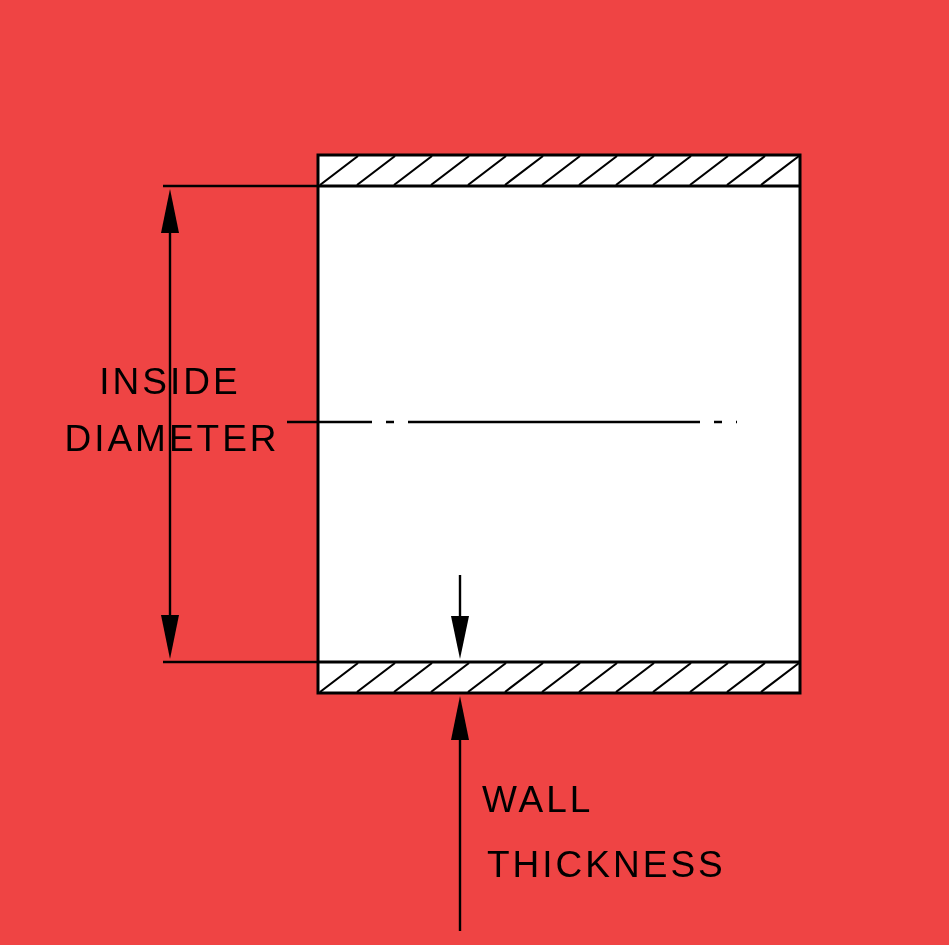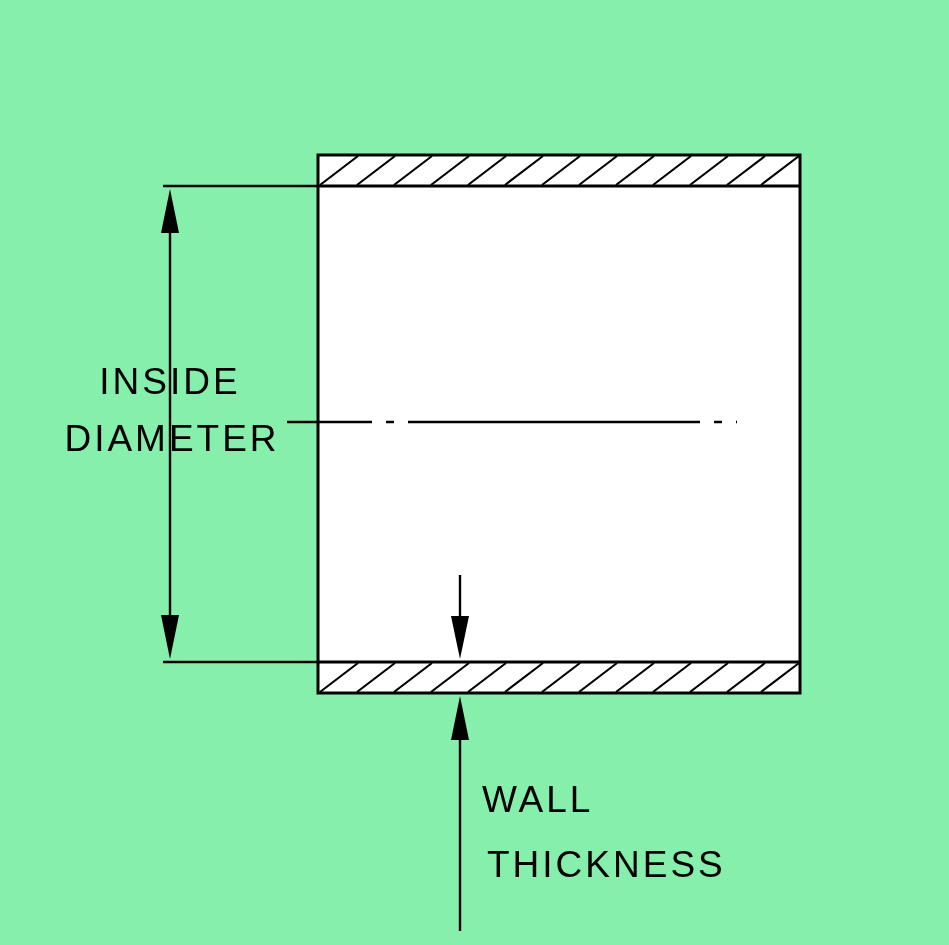--- a/index.html
+++ b/index.html
@@ -5,21 +5,21 @@
   html, body {
     margin: 0;
     padding: 0;
     background: #ffffff;
     font-family: "Liberation Sans", sans-serif;
   }
   .canvas {
     position: relative;
     width: 949px;
     height: 945px;
-    background: #86efac;
+    background: #ef4444;
     overflow: hidden;
   }
   svg text {
     font-family: "Liberation Sans", sans-serif;
     fill: #000000;
   }
   .dim-label {
     font-size: 37px;
     letter-spacing: 3px;
     font-weight: 400;

